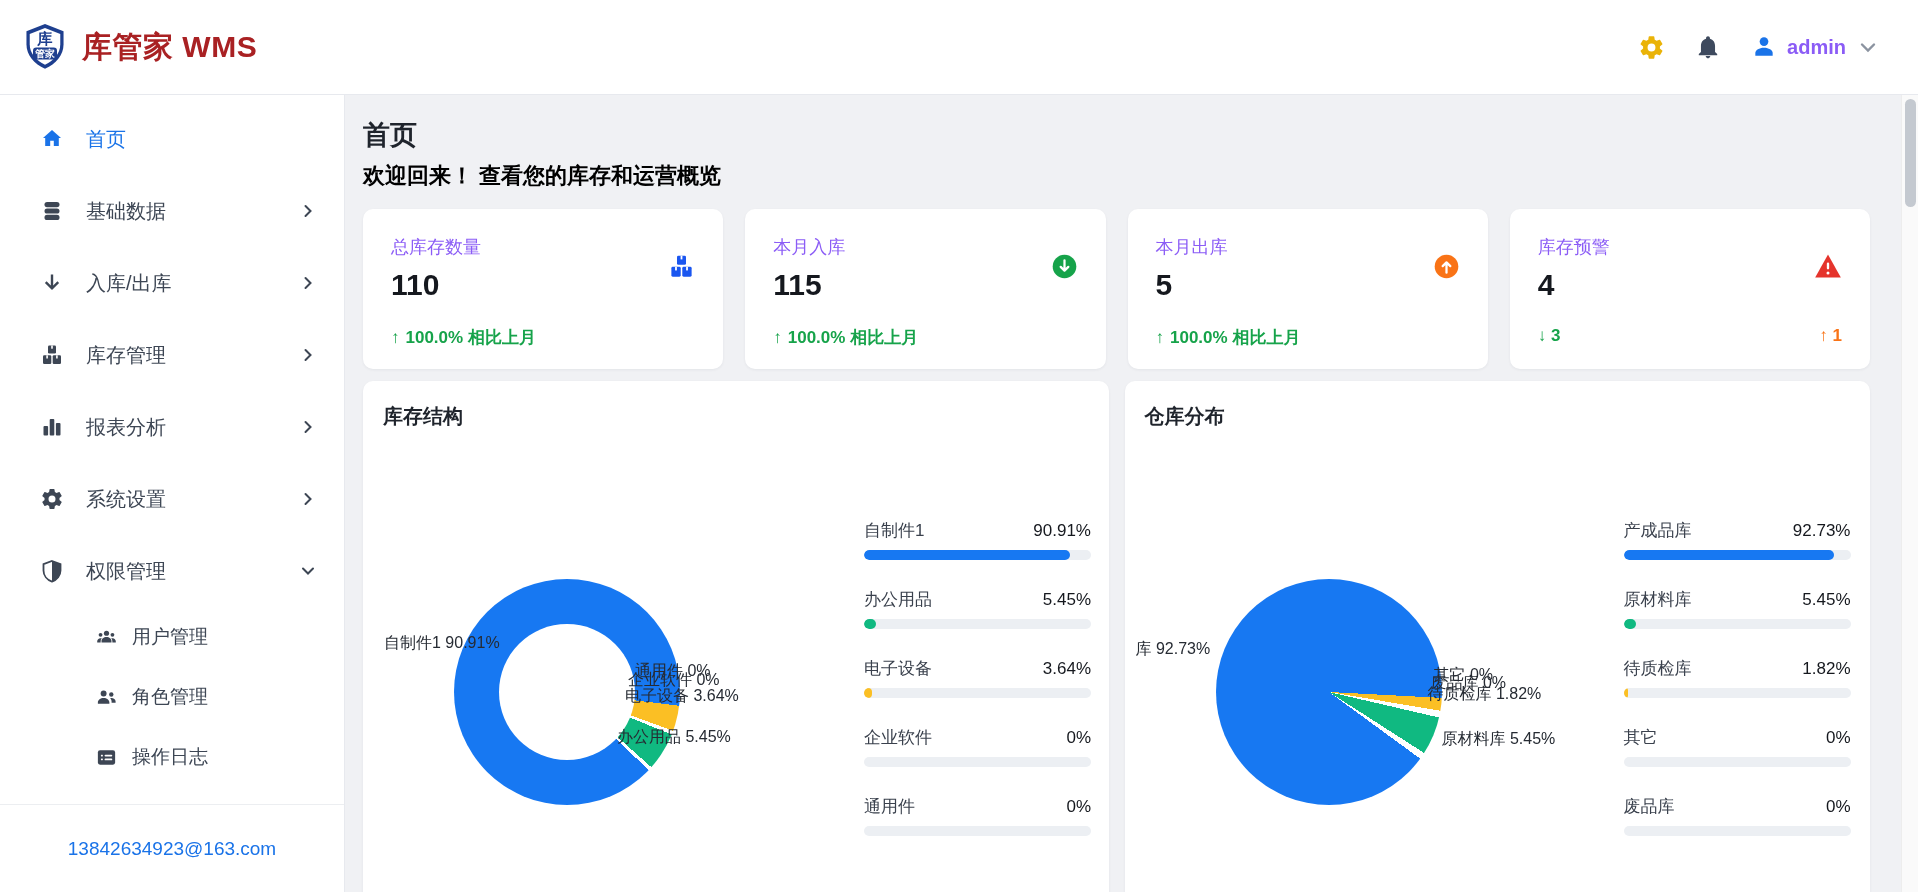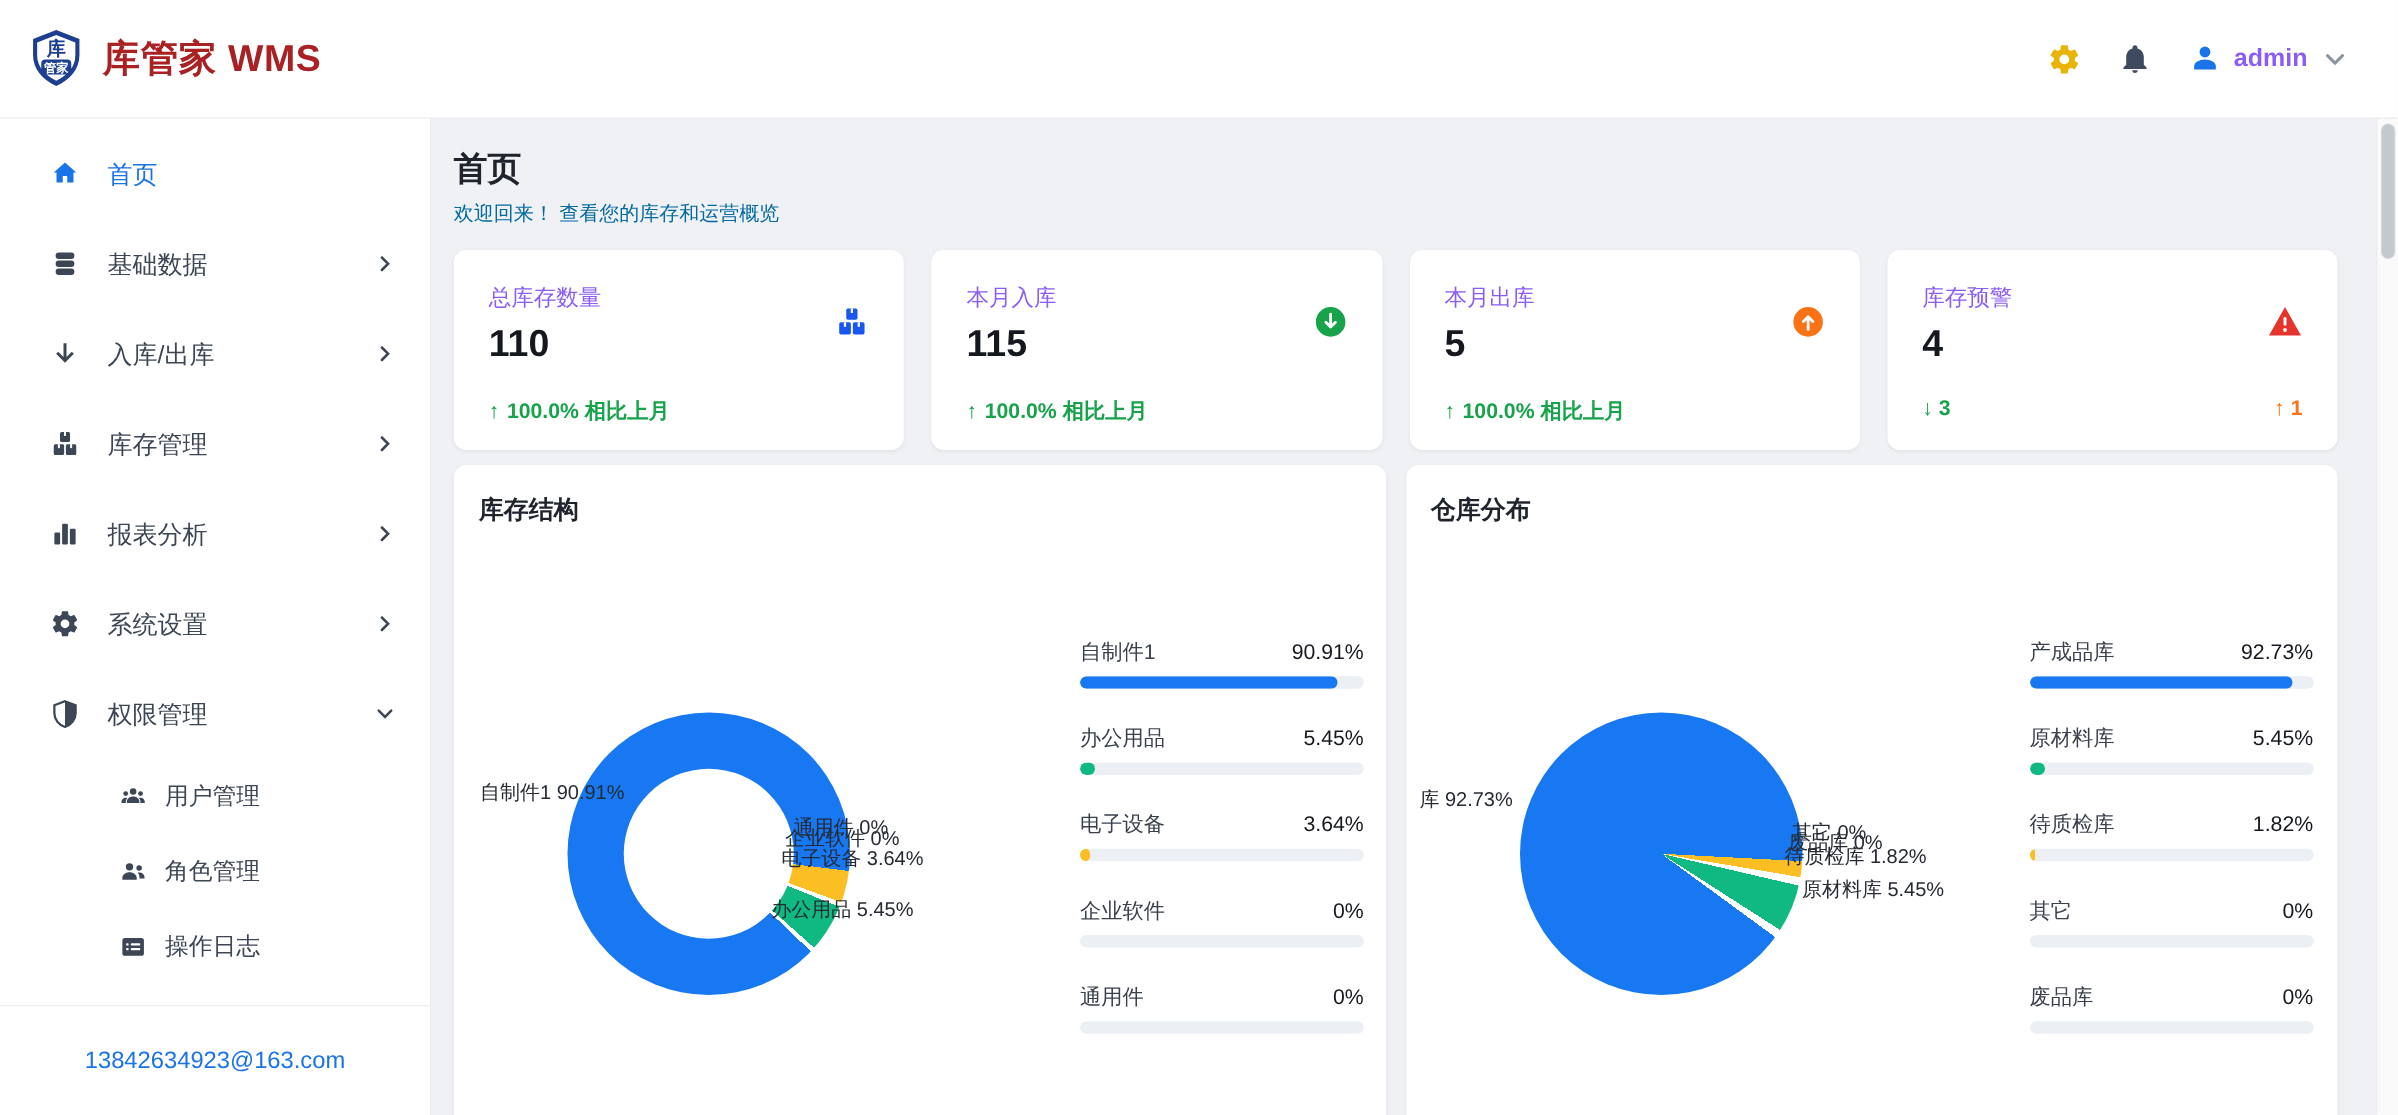--- a/index.html
+++ b/index.html
@@ -22,21 +22,21 @@
   .side-item { height:72px; display:flex; align-items:center; padding:0 26px 0 40px; gap:22px; font-size:20px; font-weight:500; color:#3d4654; cursor:pointer; }
   .side-item.sub { height:60px; padding-left:95px; gap:14px; font-size:19px; }
   .side-item .lbl { flex:1; }
   .side-item.active { color:#1a73e8; }
   .side-item svg.mi { flex:0 0 auto; }
   .sidebar-footer { height:88px; border-top:1px solid #eceef1; display:flex; align-items:center; justify-content:center; font-size:19px; color:#1a73e8; cursor:pointer; }
 
   
   main { background:#f0f1f4; overflow:hidden; padding:22px 48px 0 18px; position:relative; }
   .page-title { font-size:27px; font-weight:700; color:#1f242c; }
-  .page-subtitle { font-size:16px; color:#0369a1; margin-top:8px; }
+  .page-subtitle { font-size:22px; color:#000000; margin-top:8px;font-weight:bold; }
 
   .stats { display:grid; grid-template-columns:repeat(4,1fr); gap:22px; margin-top:18px; }
   .stat-card { position:relative; background:#fff; border-radius:10px; box-shadow:0 1px 3px rgba(20,30,50,.06); height:160px; padding:26px 28px; }
   .stat-label { font-size:18px; color:#8b5cf6; }
   .stat-value { font-size:30px; font-weight:700; color:#15181e; margin-top:9px; }
   .stat-icon { position:absolute; right:28px; top:44px; }
   .stat-change { margin-top:24px; font-size:17px; font-weight:600; color:#16a34a; display:flex; align-items:center; gap:6px; }
   .stat-change.split { justify-content:space-between; }
   .chg-orange { color:#f97316; font-weight:600; font-size:17px; }
   .chg-green { color:#16a34a; font-weight:600; font-size:17px; }
@@ -343,21 +343,21 @@
       </div>
 
       <div class="chart-card">
         <h2 class="chart-title">仓库分布</h2>
         <div class="chart-area">
           <div class="pie" style="background: conic-gradient(from 93deg, rgb(251, 191, 36) 0deg, rgb(251, 191, 36) 6.552deg, rgb(255, 255, 255) 6.552deg, rgb(255, 255, 255) 10.052deg, rgb(16, 185, 129) 10.052deg, rgb(16, 185, 129) 29.672deg, rgb(255, 255, 255) 29.672deg, rgb(255, 255, 255) 33.172deg, rgb(23, 120, 242) 33.172deg, rgb(23, 120, 242) 360deg);"></div>
           <span class="callout" style="left:-9px; top:195px;">库 92.73%</span>
           <span class="callout" style="left:289px; top:221px;">其它 0%</span>
           <span class="callout" style="left:286px; top:229px;">废品库 0%</span>
           <span class="callout" style="left:283px; top:240px;">待质检库 1.82%</span>
-          <span class="callout" style="left:297px; top:267px;">原材料库 5.45%</span>
+          <span class="callout" style="left:297px; top:285px;">原材料库 5.45%</span>
           <div class="legend" style="left:479px;">
             <div class="legend-row">
               <div class="legend-line">
                   <span class="legend-name">产成品库</span>
                   <span class="legend-pct">92.73%</span>
                 </div>
               <div class="legend-bar">
                   <div class="legend-fill" style="width: 92.73%; background: rgb(23, 120, 242);"></div>
                 </div>
             </div>

